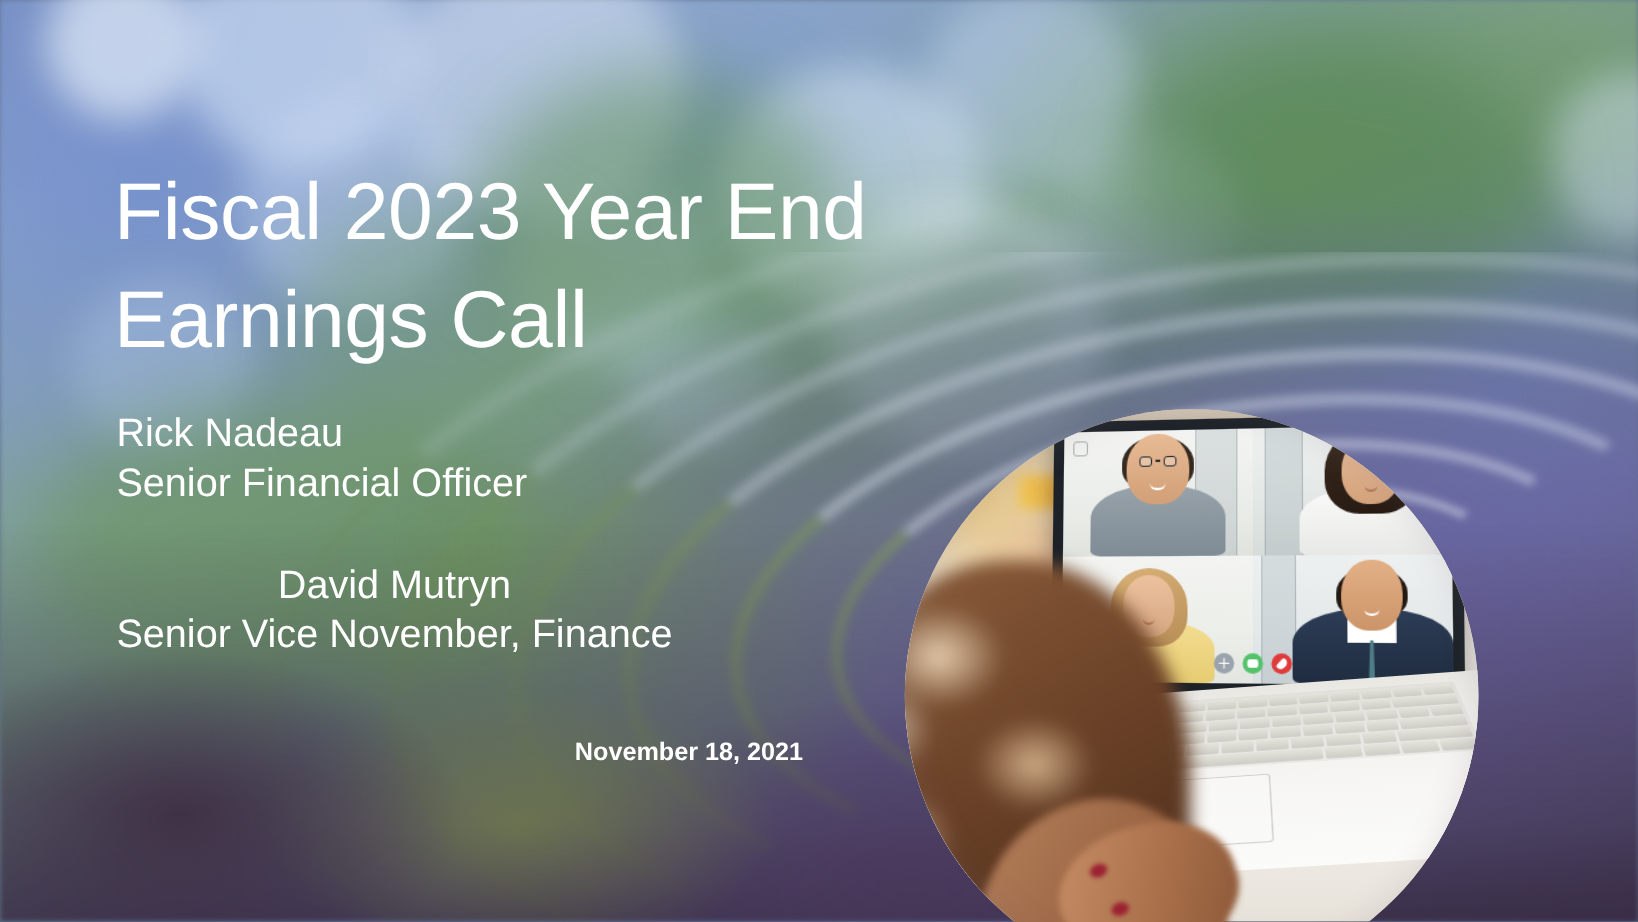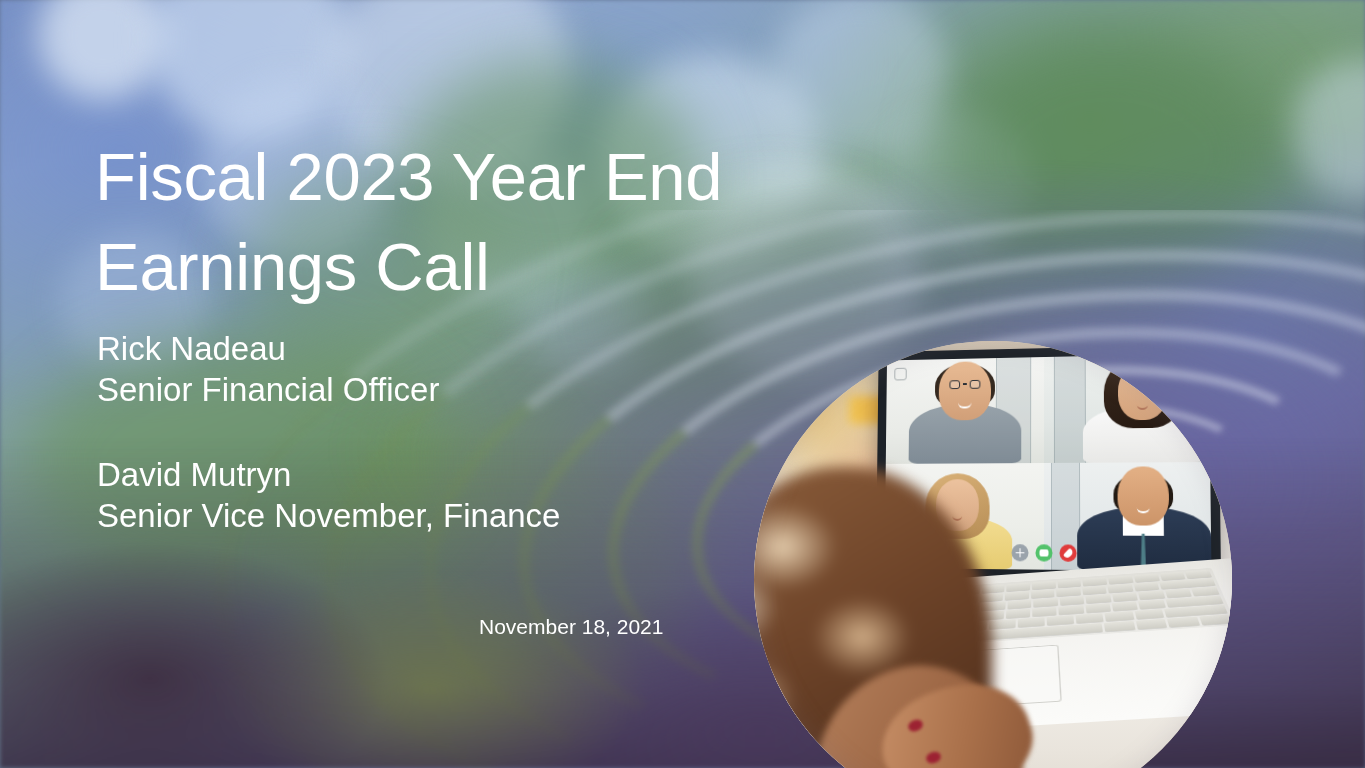--- a/index.html
+++ b/index.html
@@ -113,23 +113,23 @@
     position:absolute;
     left:95px; top:132px;
     width:760px;
     font-size:67px;
     line-height:90px;
     font-weight:400;
     color:#ffffff;
     letter-spacing:-0.3px;
   }
 
-  .speakers { position:absolute; left:97px; top:328px; }
+  .speakers { position:absolute; left:97px; top:340px; }
   .speaker-block { margin-bottom:44px; }
-  .speaker-block:last-child { margin-bottom:0; }
+  .speaker-block:last-child { margin-bottom:0;text-align:center; }
   .sp-name, .sp-role {
     font-size:33px;
     line-height:41px;
     color:#ffffff;
     font-weight:400;
     white-space:nowrap;
   }
 
   
   .logo-box {
@@ -161,21 +161,21 @@
     color:#ffffff;
   }
 
   
   .date-text {
     position:absolute;
     left:479px; top:613px;
     font-size:21px;
     line-height:28px;
     color:#ffffff;
-    font-weight:400;
+    font-weight:700;
   }
 
   
   .photo-circle {
     position:absolute;
     left:754px; top:341px;
     width:478px; height:478px;
     border-radius:50%;
     overflow:hidden;
     background:#cdbfae;

